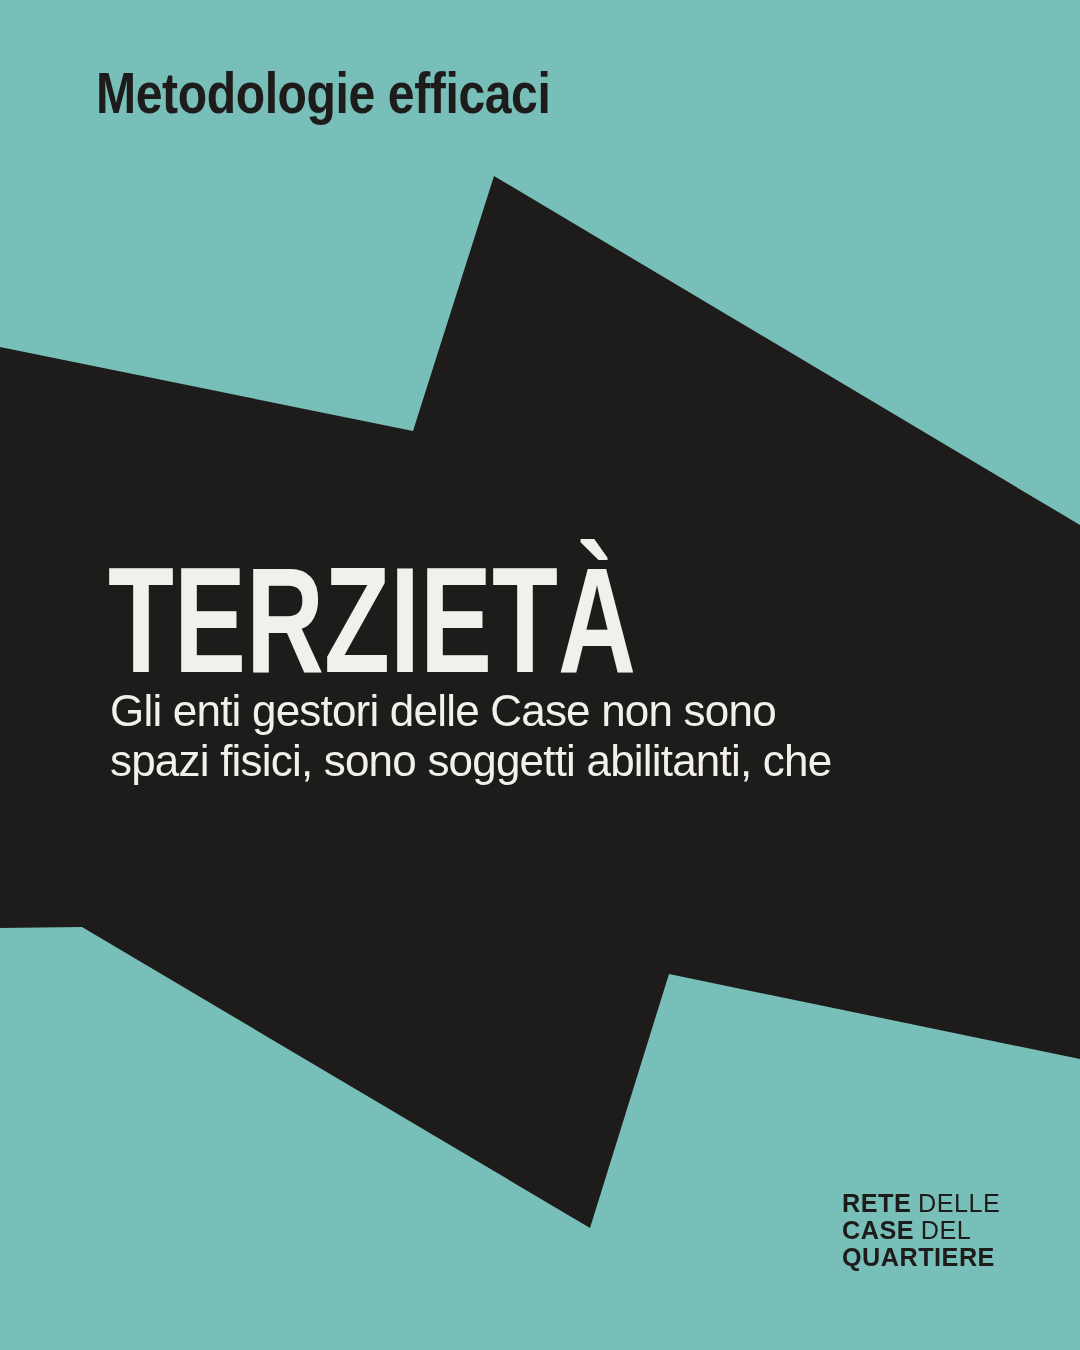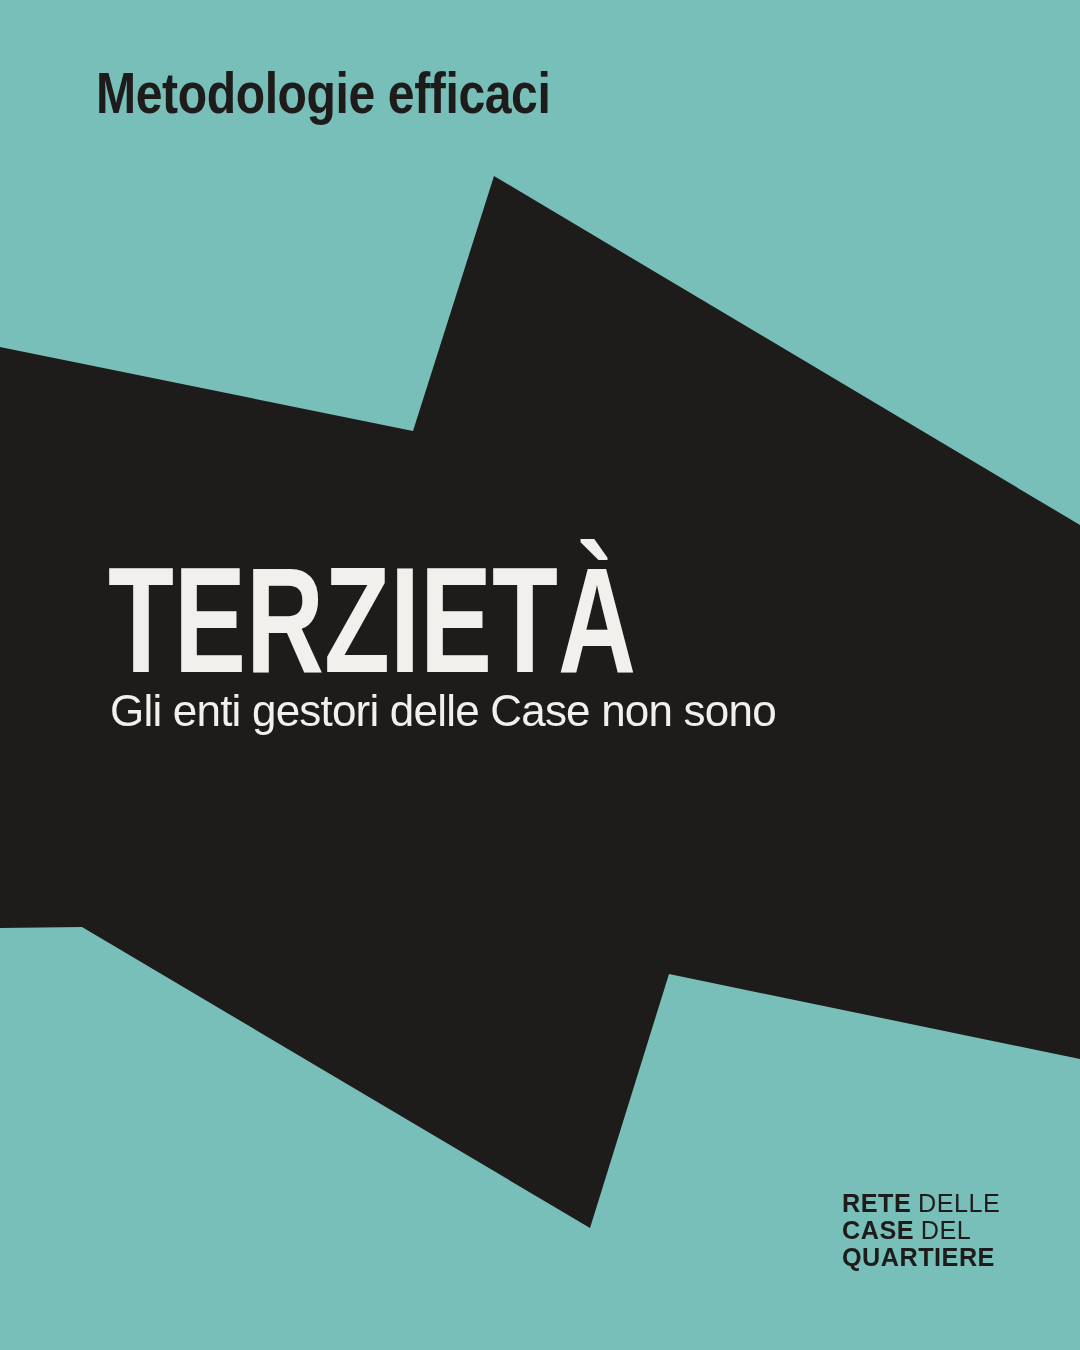--- a/index.html
+++ b/index.html
@@ -90,20 +90,21 @@
   <svg class="shape-svg" viewBox="0 0 1080 1350" preserveAspectRatio="none" aria-hidden="true">
     <polygon points="0,347 413,431 494,176 1080,525 1080,1059 669,974 590,1228 82,927 0,928"></polygon>
   </svg>
 
   <div class="header">Metodologie efficaci</div>
 
   <div class="title">TERZIETÀ</div>
 
   <div class="body-text">
     <div class="body-line">Gli enti gestori delle Case non sono</div>
+    <div class="body-line">spazi fisici, sono soggetti abilitanti, che</div>
   </div>
 
   <div class="logo">
     <div class="logo-line">
       <span class="logo-word-bold">RETE</span>
       <span class="logo-word-light">DELLE</span>
     </div>
     <div class="logo-line">
       <span class="logo-word-bold">CASE</span>
       <span class="logo-word-light">DEL</span>

